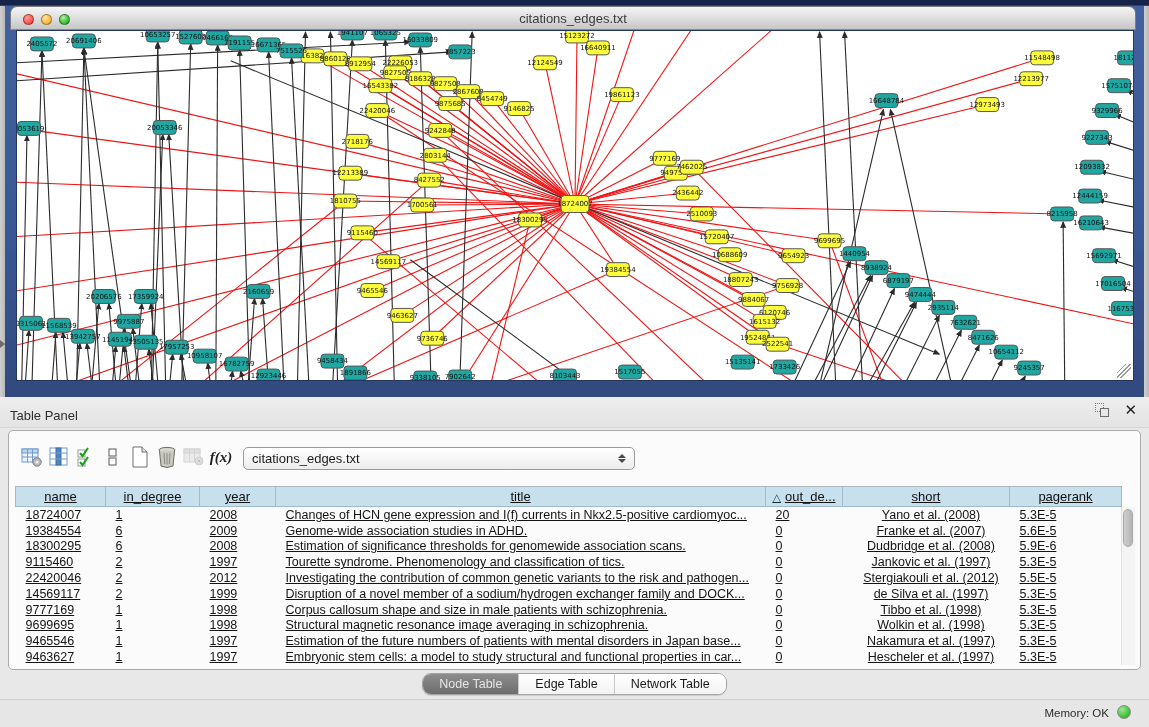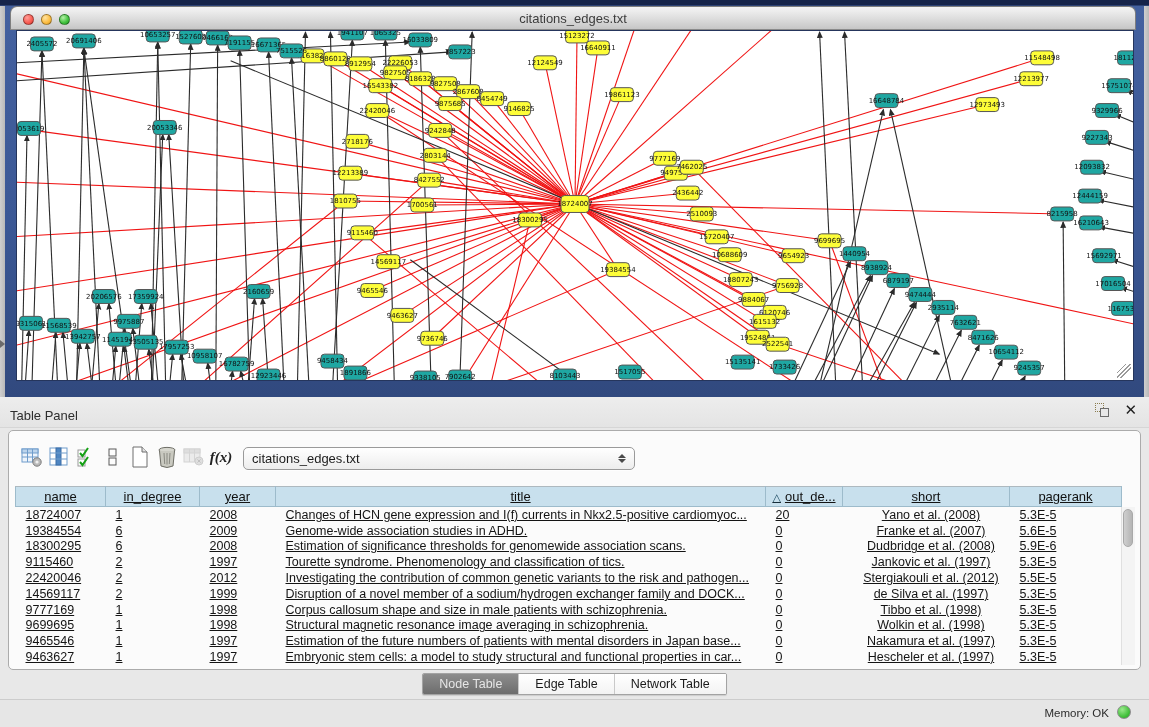--- a/index.html
+++ b/index.html
@@ -64,21 +64,21 @@
   table.data td{height:15.8px;padding:0 0 0 10px;white-space:nowrap;overflow:hidden;border:none;}
   td.c-title{padding-left:6px;}
   td.c-short{text-align:center;padding:0;}
   .sort-tri{color:#1d4a61;font-size:11px;margin-right:4px;}
   th.h-out{text-align:left;margin-left:33px;}
   .vscroll{position:absolute;right:5px;top:76px;width:13px;height:158px;background:#f4f4f4;border-left:1px solid #e0e0e0;}
   .vscroll .thumb{position:absolute;left:1px;top:2px;width:10px;height:38px;border-radius:6px;
     background:linear-gradient(90deg,#cfcfcf,#b4b4b4);border:1px solid #a8a8a8;box-sizing:border-box;}
   
   .tabs{position:absolute;left:0;top:673px;width:1149px;display:flex;justify-content:center;}
-  .seg{display:flex;border:1px solid #a3a3a3;border-radius:2px;overflow:hidden;background:#ffffff;box-shadow:0 1px 1px rgba(0,0,0,.12);}
+  .seg{display:flex;border:1px solid #a3a3a3;border-radius:9px;overflow:hidden;background:#ffffff;box-shadow:0 1px 1px rgba(0,0,0,.12);}
   .seg .tab{padding:3px 16px;font-size:12.5px;color:#1a1a1a;background:linear-gradient(180deg,#ffffff,#f3f3f3);border-left:1px solid #c9c9c9;}
   .seg .tab:first-child{border-left:none;}
   .seg .tab.sel{background:linear-gradient(180deg,#8d8d8d,#6d6d6d);color:#e6e6e6;}
   
   .statusbar{position:absolute;left:0;top:699px;width:1149px;height:28px;background:#e6e6e6;border-top:1px solid #cccccc;}
   .mem-label{position:absolute;right:40px;top:7px;font-size:11.5px;color:#2c2c2c;}
   .mem-dot{position:absolute;right:18px;top:5px;width:14px;height:14px;border-radius:50%;
     background:radial-gradient(circle at 35% 30%,#9ae98c,#3fbe38 65%,#2e9b2c);border:1px solid #8c8c8c;box-sizing:border-box;}
   
   .mi{display:block;}

